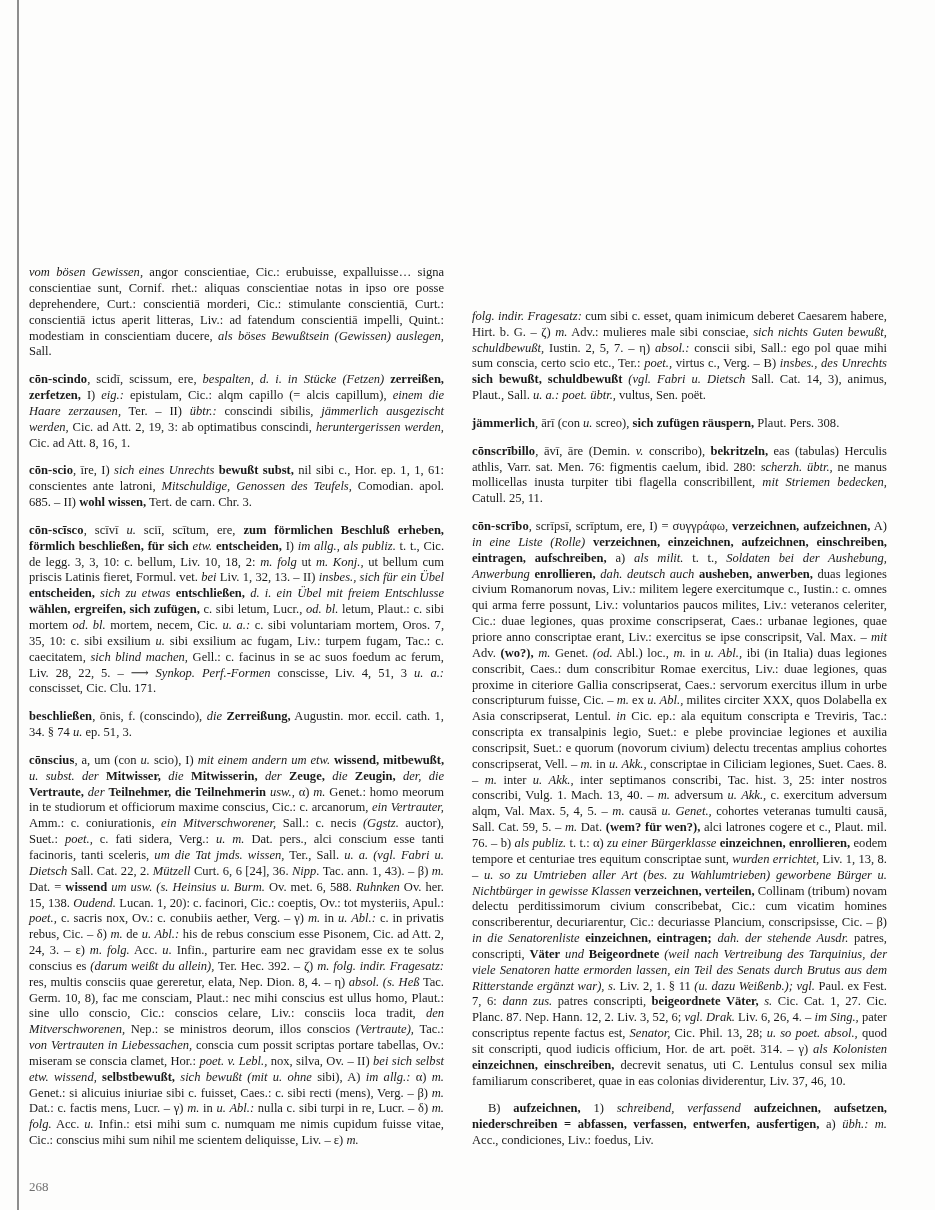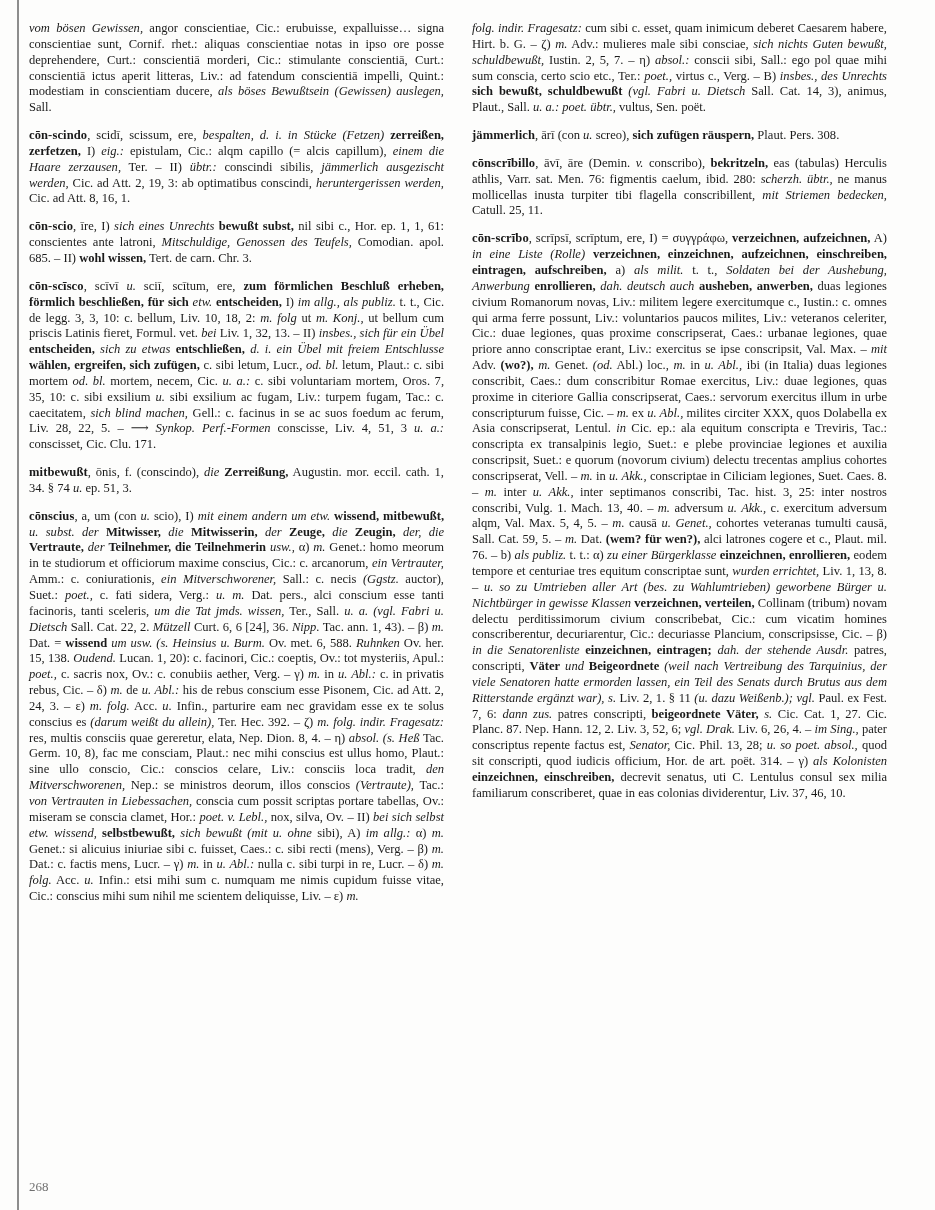--- a/index.html
+++ b/index.html
@@ -30,21 +30,21 @@
     background: #8d8d8d;
   }
   #columns {
     position: absolute;
     left: 29px;
     top: 21px;
     width: 858px;
     height: 1128px;
     display: flex;
     gap: 28px;
-    align-items: flex-start;
+    align-items: flex-end;
   }
   .column {
     width: 415px;
     font-size: 12.55px;
     line-height: 15.85px;
     text-align: justify;
     text-justify: inter-word;
     hyphens: manual;
   }
   .entry {
@@ -78,28 +78,29 @@
 
   <div id="spine-rule"></div>
 
   <div id="columns">
 
     <div class="column col-body" id="col-left">
         <p class="entry"><span class="de">vom bösen Gewissen,</span> angor conscientiae, Cic.: erubuisse, expalluisse… signa conscientiae sunt, Cornif. rhet.: aliquas conscientiae notas in ipso ore posse deprehendere, Curt.: conscientiā morderi, Cic.: stimulante conscientiā, Curt.: conscientiā ictus aperit litteras, Liv.: ad fatendum conscientiā impelli, Quint.: modestiam in conscientiam ducere, <span class="de">als böses Bewußtsein (Gewissen) auslegen,</span> Sall.</p>
         <p class="entry"><span class="hw">cōn-scindo</span>, scidī, scissum, ere, <span class="de">bespalten, d. i. in Stücke (Fetzen)</span> <span class="deb">zerreißen, zerfetzen,</span> I) <span class="de">eig.:</span> epistulam, Cic.: alqm capillo (= alcis capillum), <span class="de">einem die Haare zerzausen,</span> Ter. – II) <span class="de">übtr.:</span> conscindi sibilis, <span class="de">jämmerlich ausgezischt werden,</span> Cic. ad Att. 2, 19, 3: ab optimatibus conscindi, <span class="de">heruntergerissen werden,</span> Cic. ad Att. 8, 16, 1.</p>
         <p class="entry"><span class="hw">cōn-scio</span>, īre, I) <span class="de">sich eines Unrechts</span> <span class="deb">bewußt subst,</span> nil sibi c., Hor. ep. 1, 1, 61: conscientes ante latroni, <span class="de">Mitschuldige, Genossen des Teufels,</span> Comodian. apol. 685. – II) <span class="deb">wohl wissen,</span> Tert. de carn. Chr. 3.</p>
         <p class="entry"><span class="hw">cōn-scīsco</span>, scīvī <span class="de">u.</span> sciī, scītum, ere, <span class="deb">zum förmlichen Beschluß erheben, förmlich beschließen, für sich</span> <span class="de">etw.</span> <span class="deb">entscheiden,</span> I) <span class="de">im allg., als publiz.</span> t. t., Cic. de legg. 3, 3, 10: c. bellum, Liv. 10, 18, 2: <span class="de">m. folg</span> ut <span class="de">m. Konj.,</span> ut bellum cum priscis Latinis fieret, Formul. vet. <span class="de">bei</span> Liv. 1, 32, 13. – II) <span class="de">insbes., sich für ein Übel</span> <span class="deb">entscheiden,</span> <span class="de">sich zu etwas</span> <span class="deb">entschließen,</span> <span class="de">d. i. ein Übel mit freiem Entschlusse</span> <span class="deb">wählen, ergreifen, sich zufügen,</span> c. sibi letum, Lucr., <span class="de">od. bl.</span> letum, Plaut.: c. sibi mortem <span class="de">od. bl.</span> mortem, necem, Cic. <span class="de">u. a.:</span> c. sibi voluntariam mortem, Oros. 7, 35, 10: c. sibi exsilium <span class="de">u.</span> sibi exsilium ac fugam, Liv.: turpem fugam, Tac.: c. caecitatem, <span class="de">sich blind machen,</span> Gell.: c. facinus in se ac suos foedum ac ferum, Liv. 28, 22, 5. – ⟶ <span class="de">Synkop. Perf.-Formen</span> conscisse, Liv. 4, 51, 3 <span class="de">u. a.:</span> conscisset, Cic. Clu. 171.</p>
-        <p class="entry"><span class="hw">mitbewußt</span>, ōnis, f. (conscindo), <span class="de">die</span> <span class="deb">Zerreißung,</span> Augustin. mor. eccil. cath. 1, 34. § 74 <span class="de">u.</span> ep. 51, 3.</p>
+        <p class="entry"><span class="hw">beschließen</span>, ōnis, f. (conscindo), <span class="de">die</span> <span class="deb">Zerreißung,</span> Augustin. mor. eccil. cath. 1, 34. § 74 <span class="de">u.</span> ep. 51, 3.</p>
         <p class="entry"><span class="hw">cōnscius</span>, a, um (con <span class="de">u.</span> scio), I) <span class="de">mit einem andern um etw.</span> <span class="deb">wissend, mitbewußt,</span> <span class="de">u. subst. der</span> <span class="deb">Mitwisser,</span> <span class="de">die</span> <span class="deb">Mitwisserin,</span> <span class="de">der</span> <span class="deb">Zeuge,</span> <span class="de">die</span> <span class="deb">Zeugin,</span> <span class="de">der, die</span> <span class="deb">Vertraute,</span> <span class="de">der</span> <span class="deb">Teilnehmer, die Teilnehmerin</span> <span class="de">usw.,</span> α) <span class="de">m.</span> Genet.: homo meorum in te studiorum et officiorum maxime conscius, Cic.: c. arcanorum, <span class="de">ein Vertrauter,</span> Amm.: c. coniurationis, <span class="de">ein Mitverschworener,</span> Sall.: c. necis <span class="de">(Ggstz.</span> auctor), Suet.: <span class="de">poet.,</span> c. fati sidera, Verg.: <span class="de">u. m.</span> Dat. pers., alci conscium esse tanti facinoris, tanti sceleris, <span class="de">um die Tat jmds. wissen,</span> Ter., Sall. <span class="de">u. a. (vgl. Fabri u. Dietsch</span> Sall. Cat. 22, 2. <span class="de">Mützell</span> Curt. 6, 6 [24], 36. <span class="de">Nipp.</span> Tac. ann. 1, 43). – β) <span class="de">m.</span> Dat. = <span class="deb">wissend</span> <span class="de">um usw. (s. Heinsius u. Burm.</span> Ov. met. 6, 588. <span class="de">Ruhnken</span> Ov. her. 15, 138. <span class="de">Oudend.</span> Lucan. 1, 20): c. facinori, Cic.: coeptis, Ov.: tot mysteriis, Apul.: <span class="de">poet.,</span> c. sacris nox, Ov.: c. conubiis aether, Verg. – γ) <span class="de">m.</span> in <span class="de">u. Abl.:</span> c. in privatis rebus, Cic. – δ) <span class="de">m.</span> de <span class="de">u. Abl.:</span> his de rebus conscium esse Pisonem, Cic. ad Att. 2, 24, 3. – ε) <span class="de">m. folg.</span> Acc. <span class="de">u.</span> Infin., parturire eam nec gravidam esse ex te solus conscius es <span class="de">(darum weißt du allein),</span> Ter. Hec. 392. – ζ) <span class="de">m. folg. indir. Fragesatz:</span> res, multis consciis quae gereretur, elata, Nep. Dion. 8, 4. – η) <span class="de">absol. (s. Heß</span> Tac. Germ. 10, 8), fac me consciam, Plaut.: nec mihi conscius est ullus homo, Plaut.: sine ullo conscio, Cic.: conscios celare, Liv.: consciis loca tradit, <span class="de">den Mitverschworenen,</span> Nep.: se ministros deorum, illos conscios <span class="de">(Vertraute),</span> Tac.: <span class="de">von Vertrauten in Liebessachen,</span> conscia cum possit scriptas portare tabellas, Ov.: miseram se conscia clamet, Hor.: <span class="de">poet. v. Lebl.,</span> nox, silva, Ov. – II) <span class="de">bei sich selbst etw. wissend,</span> <span class="deb">selbstbewußt,</span> <span class="de">sich bewußt (mit u. ohne</span> sibi), A) <span class="de">im allg.:</span> α) <span class="de">m.</span> Genet.: si alicuius iniuriae sibi c. fuisset, Caes.: c. sibi recti (mens), Verg. – β) <span class="de">m.</span> Dat.: c. factis mens, Lucr. – γ) <span class="de">m.</span> in <span class="de">u. Abl.:</span> nulla c. sibi turpi in re, Lucr. – δ) <span class="de">m. folg.</span> Acc. <span class="de">u.</span> Infin.: etsi mihi sum c. numquam me nimis cupidum fuisse vitae, Cic.: conscius mihi sum nihil me scientem deliquisse, Liv. – ε) <span class="de">m.</span></p>
       </div>
 
     <div class="column col-body" id="col-right">
         <p class="entry"><span class="de">folg. indir. Fragesatz:</span> cum sibi c. esset, quam inimicum deberet Caesarem habere, Hirt. b. G. – ζ) <span class="de">m.</span> Adv.: mulieres male sibi consciae, <span class="de">sich nichts Guten bewußt, schuldbewußt,</span> Iustin. 2, 5, 7. – η) <span class="de">absol.:</span> conscii sibi, Sall.: ego pol quae mihi sum conscia, certo scio etc., Ter.: <span class="de">poet.,</span> virtus c., Verg. – B) <span class="de">insbes., des Unrechts</span> <span class="deb">sich bewußt, schuldbewußt</span> <span class="de">(vgl. Fabri u. Dietsch</span> Sall. Cat. 14, 3), animus, Plaut., Sall. <span class="de">u. a.: poet. übtr.,</span> vultus, Sen. poët.</p>
         <p class="entry"><span class="hw">jämmerlich</span>, ārī (con <span class="de">u.</span> screo), <span class="deb">sich zufügen räuspern,</span> Plaut. Pers. 308.</p>
         <p class="entry"><span class="hw">cōnscrībillo</span>, āvī, āre (Demin. <span class="de">v.</span> conscribo), <span class="deb">bekritzeln,</span> eas (tabulas) Herculis athlis, Varr. sat. Men. 76: figmentis caelum, ibid. 280: <span class="de">scherzh. übtr.,</span> ne manus mollicellas inusta turpiter tibi flagella conscribillent, <span class="de">mit Striemen bedecken,</span> Catull. 25, 11.</p>
         <p class="entry"><span class="hw">cōn-scrībo</span>, scrīpsī, scrīptum, ere, I) = <span class="gk">συγγράφω</span>, <span class="deb">verzeichnen, aufzeichnen,</span> A) <span class="de">in eine Liste (Rolle)</span> <span class="deb">verzeichnen, einzeichnen, aufzeichnen, einschreiben, eintragen, aufschreiben,</span> a) <span class="de">als milit.</span> t. t., <span class="de">Soldaten bei der Aushebung, Anwerbung</span> <span class="deb">enrollieren,</span> <span class="de">dah. deutsch auch</span> <span class="deb">ausheben, anwerben,</span> duas legiones civium Romanorum novas, Liv.: militem legere exercitumque c., Iustin.: c. omnes qui arma ferre possunt, Liv.: voluntarios paucos milites, Liv.: veteranos celeriter, Cic.: duae legiones, quas proxime conscripserat, Caes.: urbanae legiones, quae priore anno conscriptae erant, Liv.: exercitus se ipse conscripsit, Val. Max. – <span class="de">mit</span> Adv. <span class="deb">(wo?),</span> <span class="de">m.</span> Genet. <span class="de">(od.</span> Abl.) loc., <span class="de">m.</span> in <span class="de">u. Abl.,</span> ibi (in Italia) duas legiones conscribit, Caes.: dum conscribitur Romae exercitus, Liv.: duae legiones, quas proxime in citeriore Gallia conscripserat, Caes.: servorum exercitus illum in urbe conscripturum fuisse, Cic. – <span class="de">m.</span> ex <span class="de">u. Abl.,</span> milites circiter XXX, quos Dolabella ex Asia conscripserat, Lentul. <span class="de">in</span> Cic. ep.: ala equitum conscripta e Treviris, Tac.: conscripta ex transalpinis legio, Suet.: e plebe provinciae legiones et auxilia conscripsit, Suet.: e quorum (novorum civium) delectu trecentas amplius cohortes conscripserat, Vell. – <span class="de">m.</span> in <span class="de">u. Akk.,</span> conscriptae in Ciliciam legiones, Suet. Caes. 8. – <span class="de">m.</span> inter <span class="de">u. Akk.,</span> inter septimanos conscribi, Tac. hist. 3, 25: inter nostros conscribi, Vulg. 1. Mach. 13, 40. – <span class="de">m.</span> adversum <span class="de">u. Akk.,</span> c. exercitum adversum alqm, Val. Max. 5, 4, 5. – <span class="de">m.</span> causā <span class="de">u. Genet.,</span> cohortes veteranas tumulti causā, Sall. Cat. 59, 5. – <span class="de">m.</span> Dat. <span class="deb">(wem? für wen?),</span> alci latrones cogere et c., Plaut. mil. 76. – b) <span class="de">als publiz.</span> t. t.: α) <span class="de">zu einer Bürgerklasse</span> <span class="deb">einzeichnen, enrollieren,</span> eodem tempore et centuriae tres equitum conscriptae sunt, <span class="de">wurden errichtet,</span> Liv. 1, 13, 8. – <span class="de">u. so zu Umtrieben aller Art (bes. zu Wahlumtrieben) geworbene Bürger u. Nichtbürger in gewisse Klassen</span> <span class="deb">verzeichnen, verteilen,</span> Collinam (tribum) novam delectu perditissimorum civium conscribebat, Cic.: cum vicatim homines conscriberentur, decuriarentur, Cic.: decuriasse Plancium, conscripsisse, Cic. – β) <span class="de">in die Senatorenliste</span> <span class="deb">einzeichnen, eintragen;</span> <span class="de">dah. der stehende Ausdr.</span> patres, conscripti, <span class="deb">Väter</span> <span class="de">und</span> <span class="deb">Beigeordnete</span> <span class="de">(weil nach Vertreibung des Tarquinius, der viele Senatoren hatte ermorden lassen, ein Teil des Senats durch Brutus aus dem Ritterstande ergänzt war), s.</span> Liv. 2, 1. § 11 <span class="de">(u. dazu Weißenb.); vgl.</span> Paul. ex Fest. 7, 6: <span class="de">dann zus.</span> patres conscripti, <span class="deb">beigeordnete Väter,</span> <span class="de">s.</span> Cic. Cat. 1, 27. Cic. Planc. 87. Nep. Hann. 12, 2. Liv. 3, 52, 6; <span class="de">vgl. Drak.</span> Liv. 6, 26, 4. – <span class="de">im Sing.,</span> pater conscriptus repente factus est, <span class="de">Senator,</span> Cic. Phil. 13, 28; <span class="de">u. so poet. absol.,</span> quod sit conscripti, quod iudicis officium, Hor. de art. poët. 314. – γ) <span class="de">als Kolonisten</span> <span class="deb">einzeichnen, einschreiben,</span> decrevit senatus, uti C. Lentulus consul sex milia familiarum conscriberet, quae in eas colonias dividerentur, Liv. 37, 46, 10.</p>
+        <p class="entry para-indent">B) <span class="deb">aufzeichnen,</span> 1) <span class="de">schreibend, verfassend</span> <span class="deb">aufzeichnen, aufsetzen, niederschreiben = abfassen, verfassen, entwerfen, ausfertigen,</span> a) <span class="de">übh.: m.</span> Acc., condiciones, Liv.: foedus, Liv.</p>
       </div>
 
   </div>
 
   <div id="page-number">268</div>
 
 </div>
 
 </body></html>

